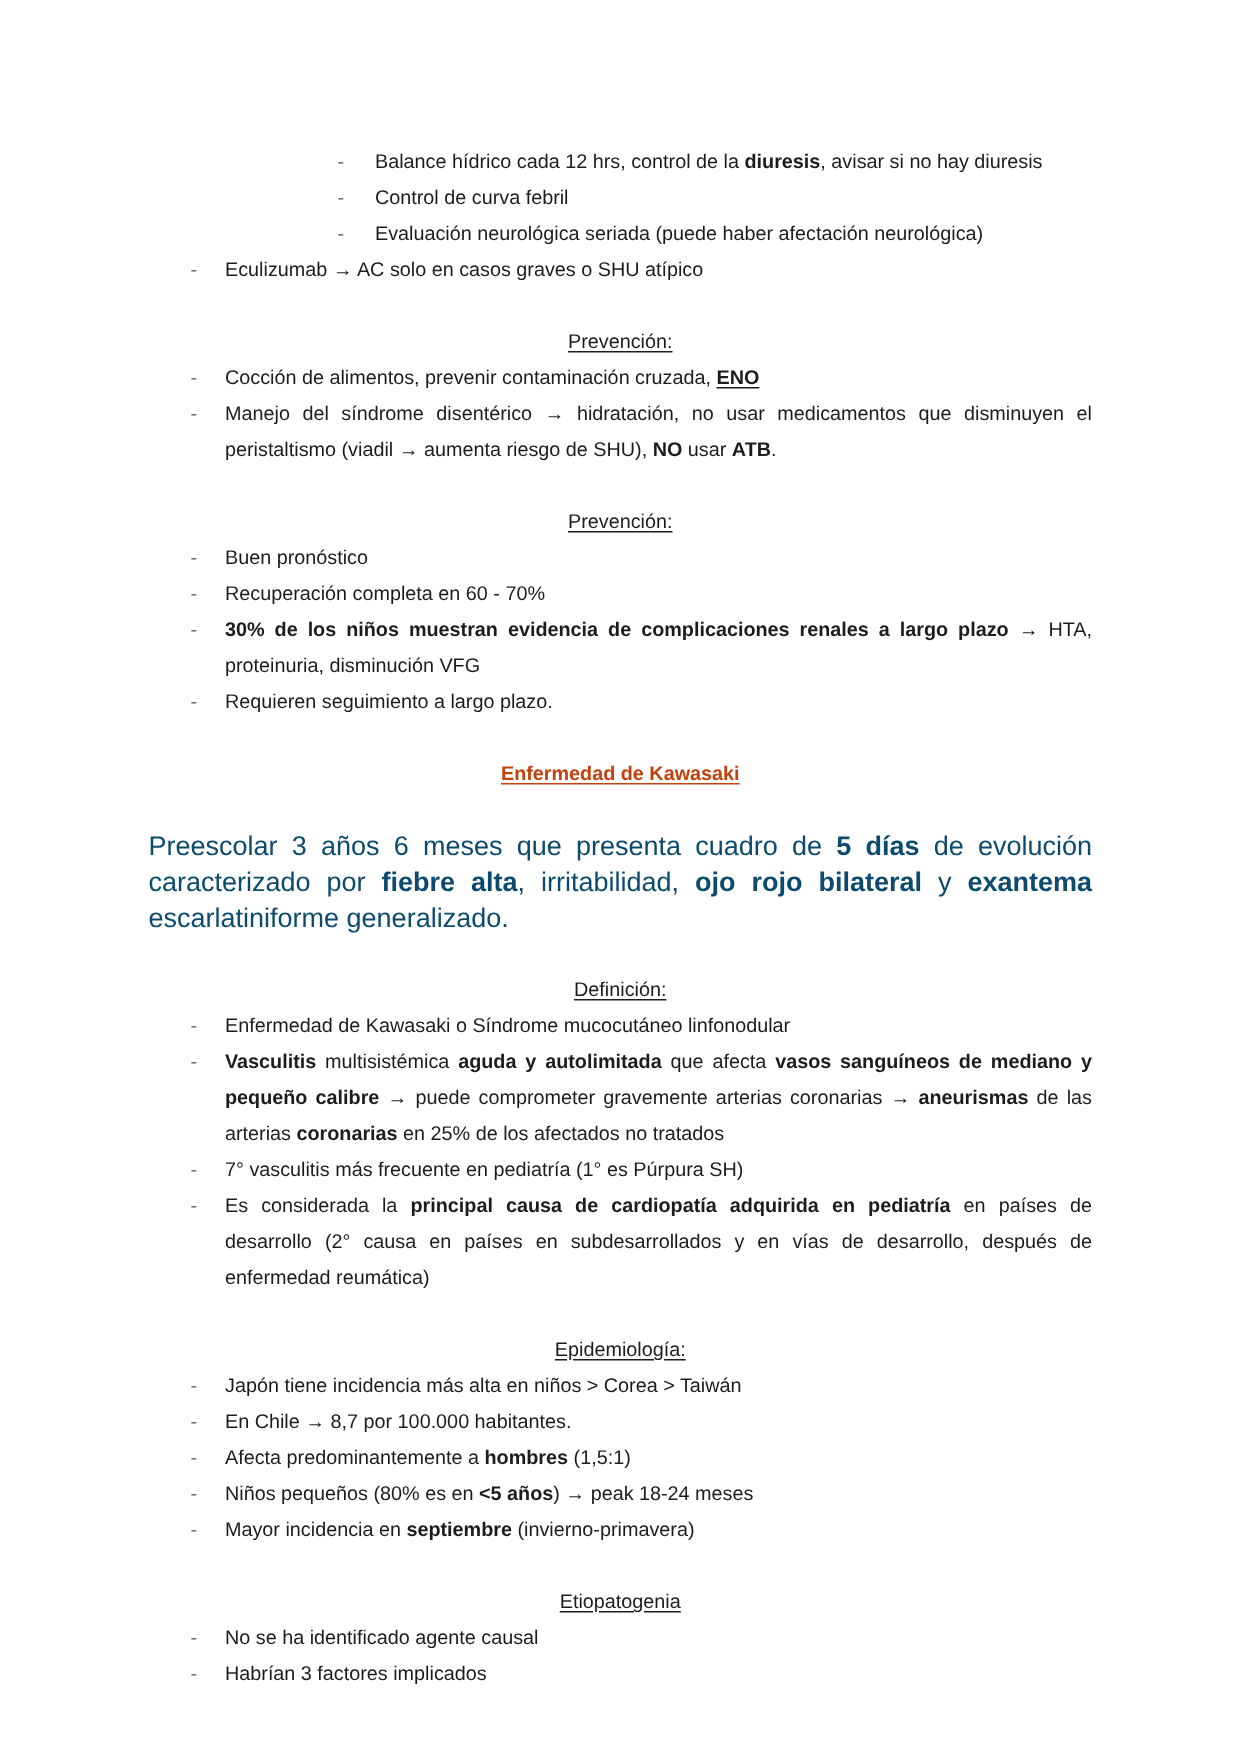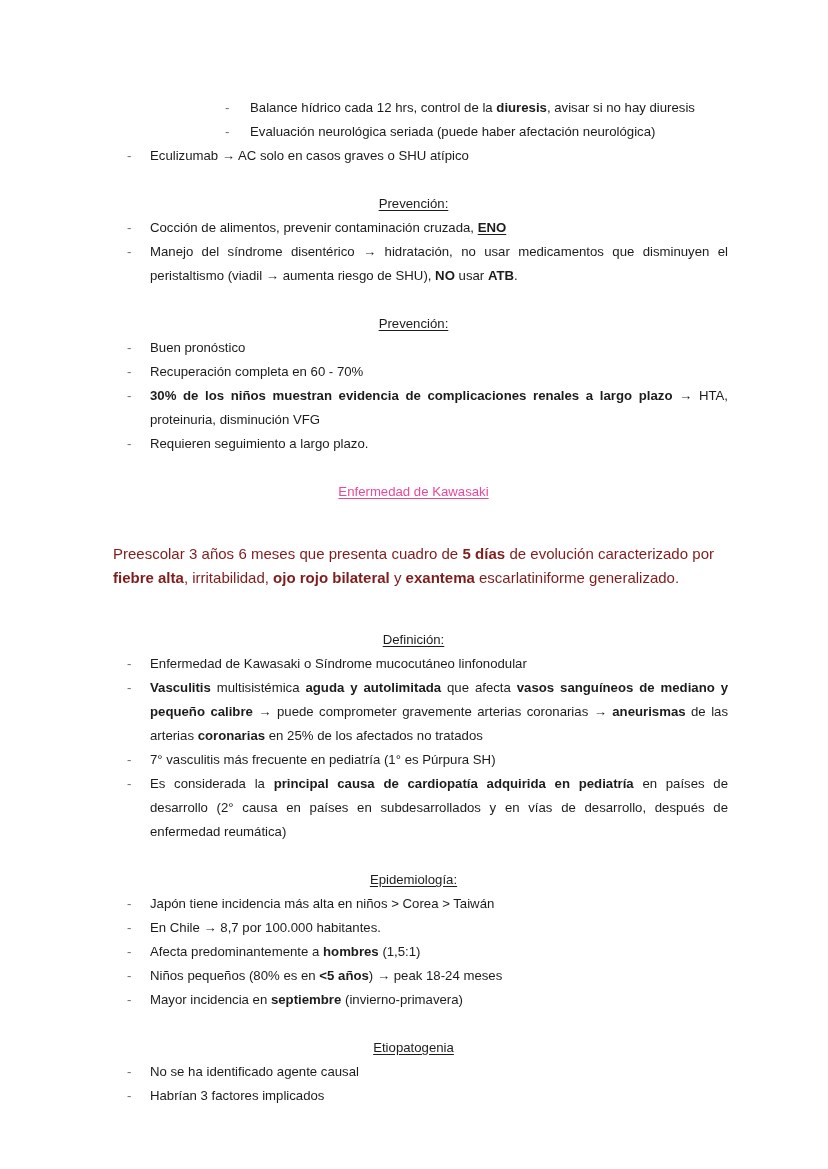--- a/index.html
+++ b/index.html
@@ -35,30 +35,30 @@
     font-weight: 400;
     text-decoration: underline;
     text-underline-offset: 2px;
     margin: 0;
     padding: 0;
     color: #1c1c1c;
     white-space: pre;
     text-align: center;
   }
   .section-heading.red {
-    color: #ec4899;
-    font-weight: normal;
+    color: #c2410c;
+    font-weight: bold;
   }
   .para {
-    font-size: 15px;
+    font-size: 18px;
     line-height: 24px;
     text-align: justify;
-    margin: 14px;
+    margin: 0;
     padding: 0;
-    color: #7f1d1d;
+    color: #0c4a6e;
   }
   .spacer {
     height: 24px;
   }
 
   
   ul.bullets {
     list-style: none;
     margin: 0;
     padding: 0;
@@ -102,20 +102,21 @@
   }
 </style>
 </head>
 <body>
 
 <div class="page">
   <div class="content">
 
     <ul class="bullets level2">
       <li>Balance hídrico cada 12 hrs, control de la <b>diuresis</b>, avisar si no hay diuresis</li>
+      <li>Control de curva febril</li>
       <li>Evaluación neurológica seriada (puede haber afectación neurológica)</li>
     </ul>
     <ul class="bullets level1">
       <li>Eculizumab → AC solo en casos graves o SHU atípico</li>
     </ul>
 
     <div class="spacer"></div>
 
     <div class="section-heading">Prevención:</div>
     <ul class="bullets level1">

